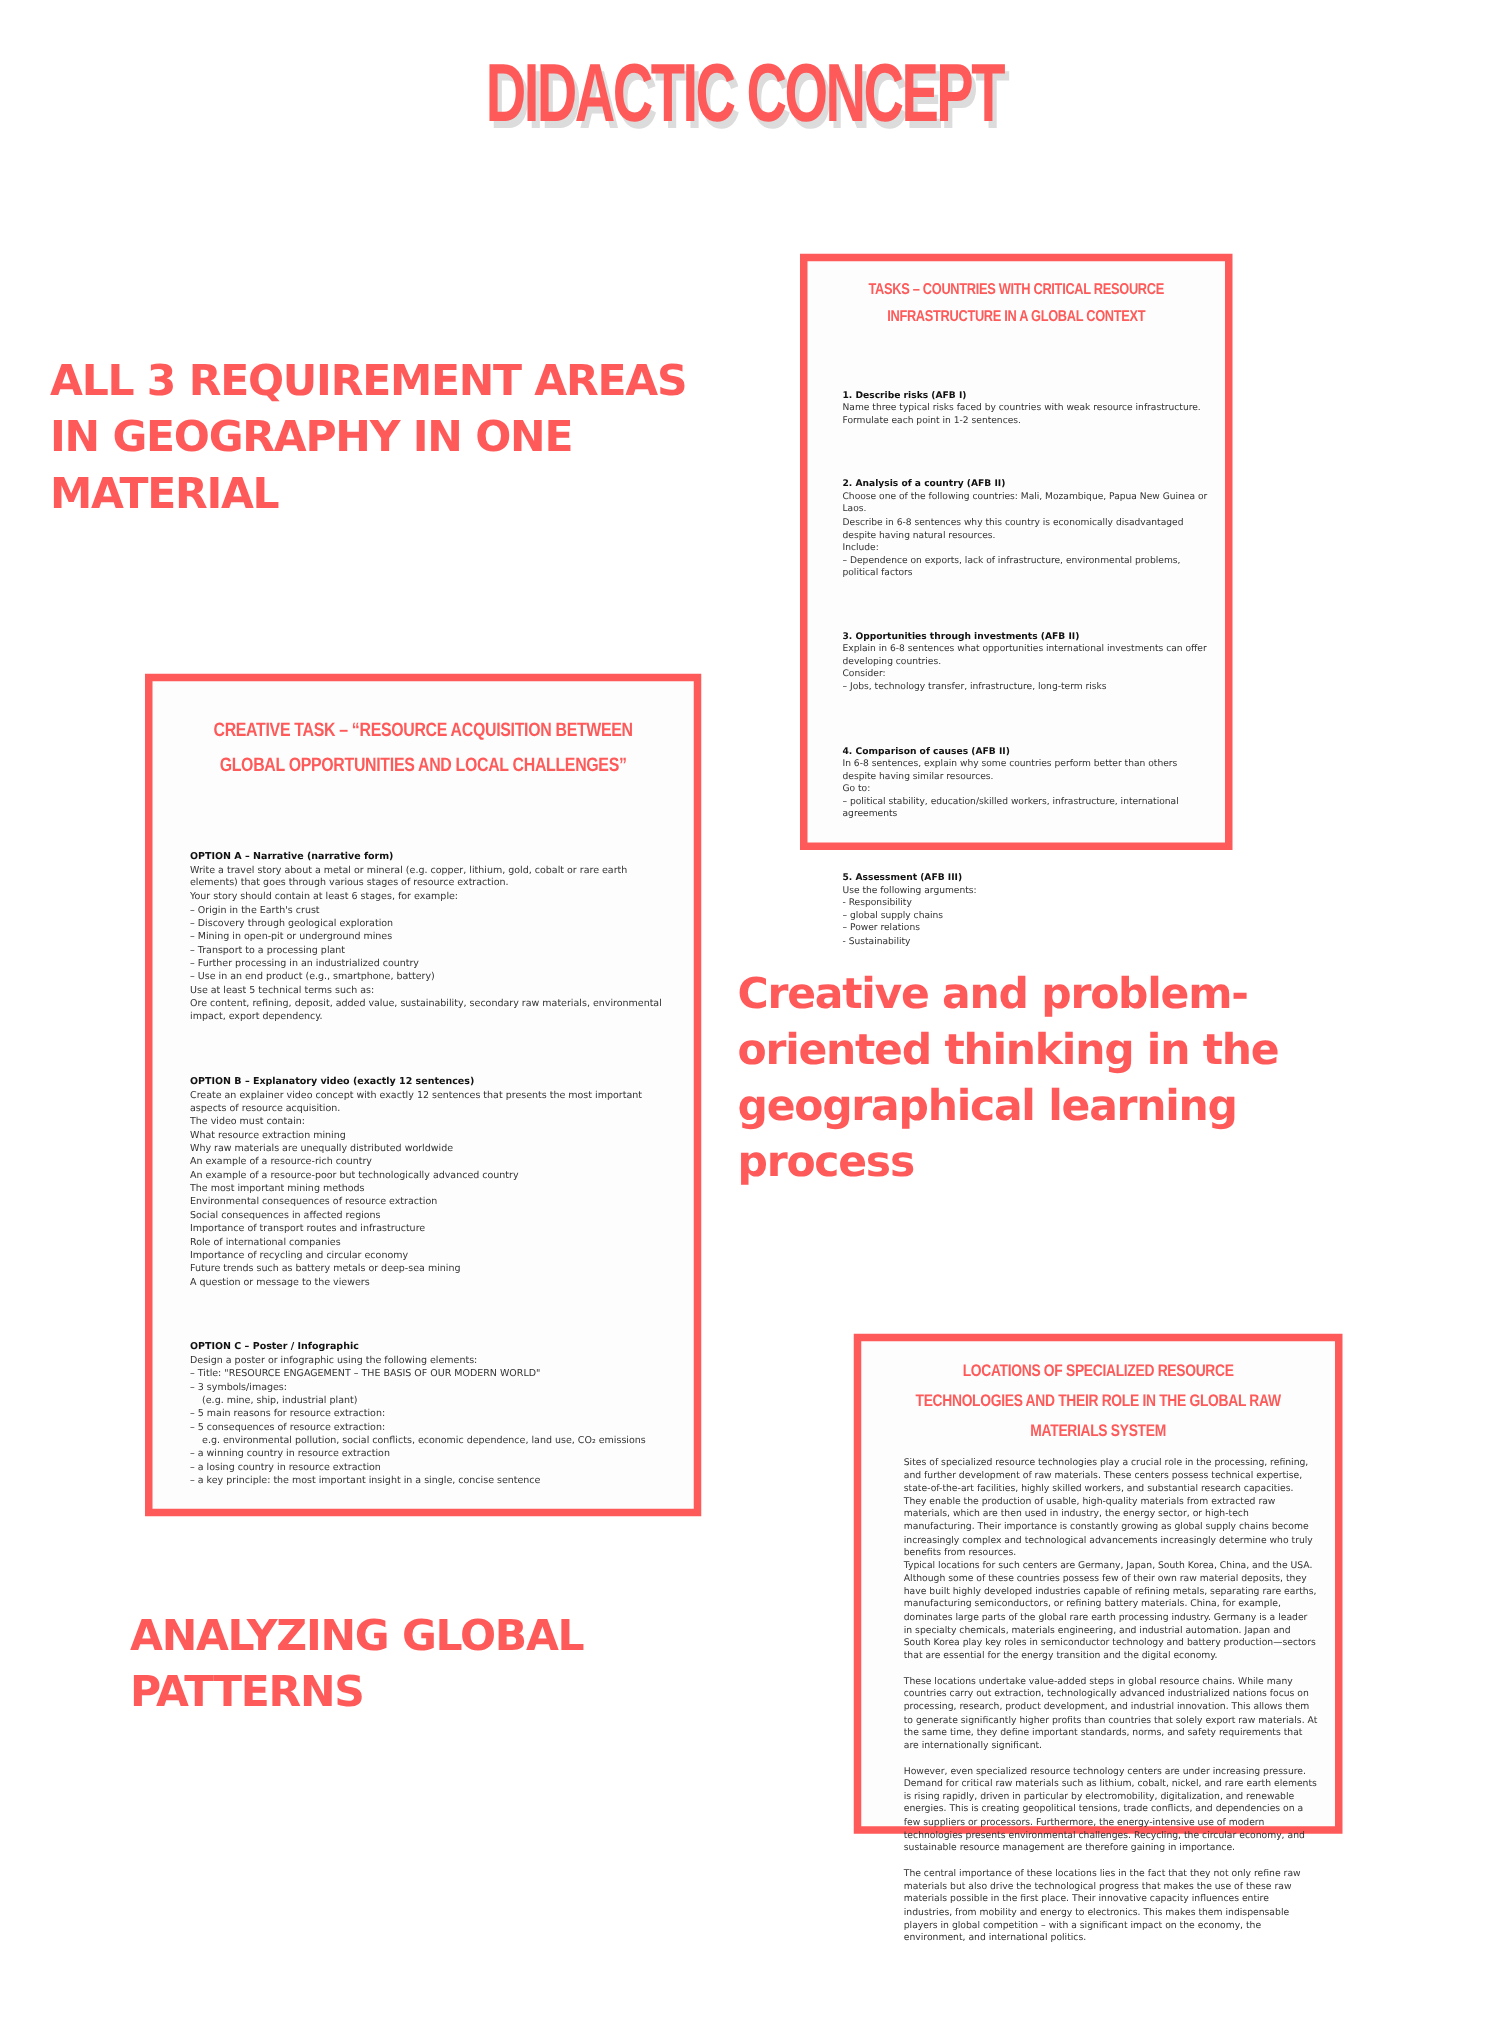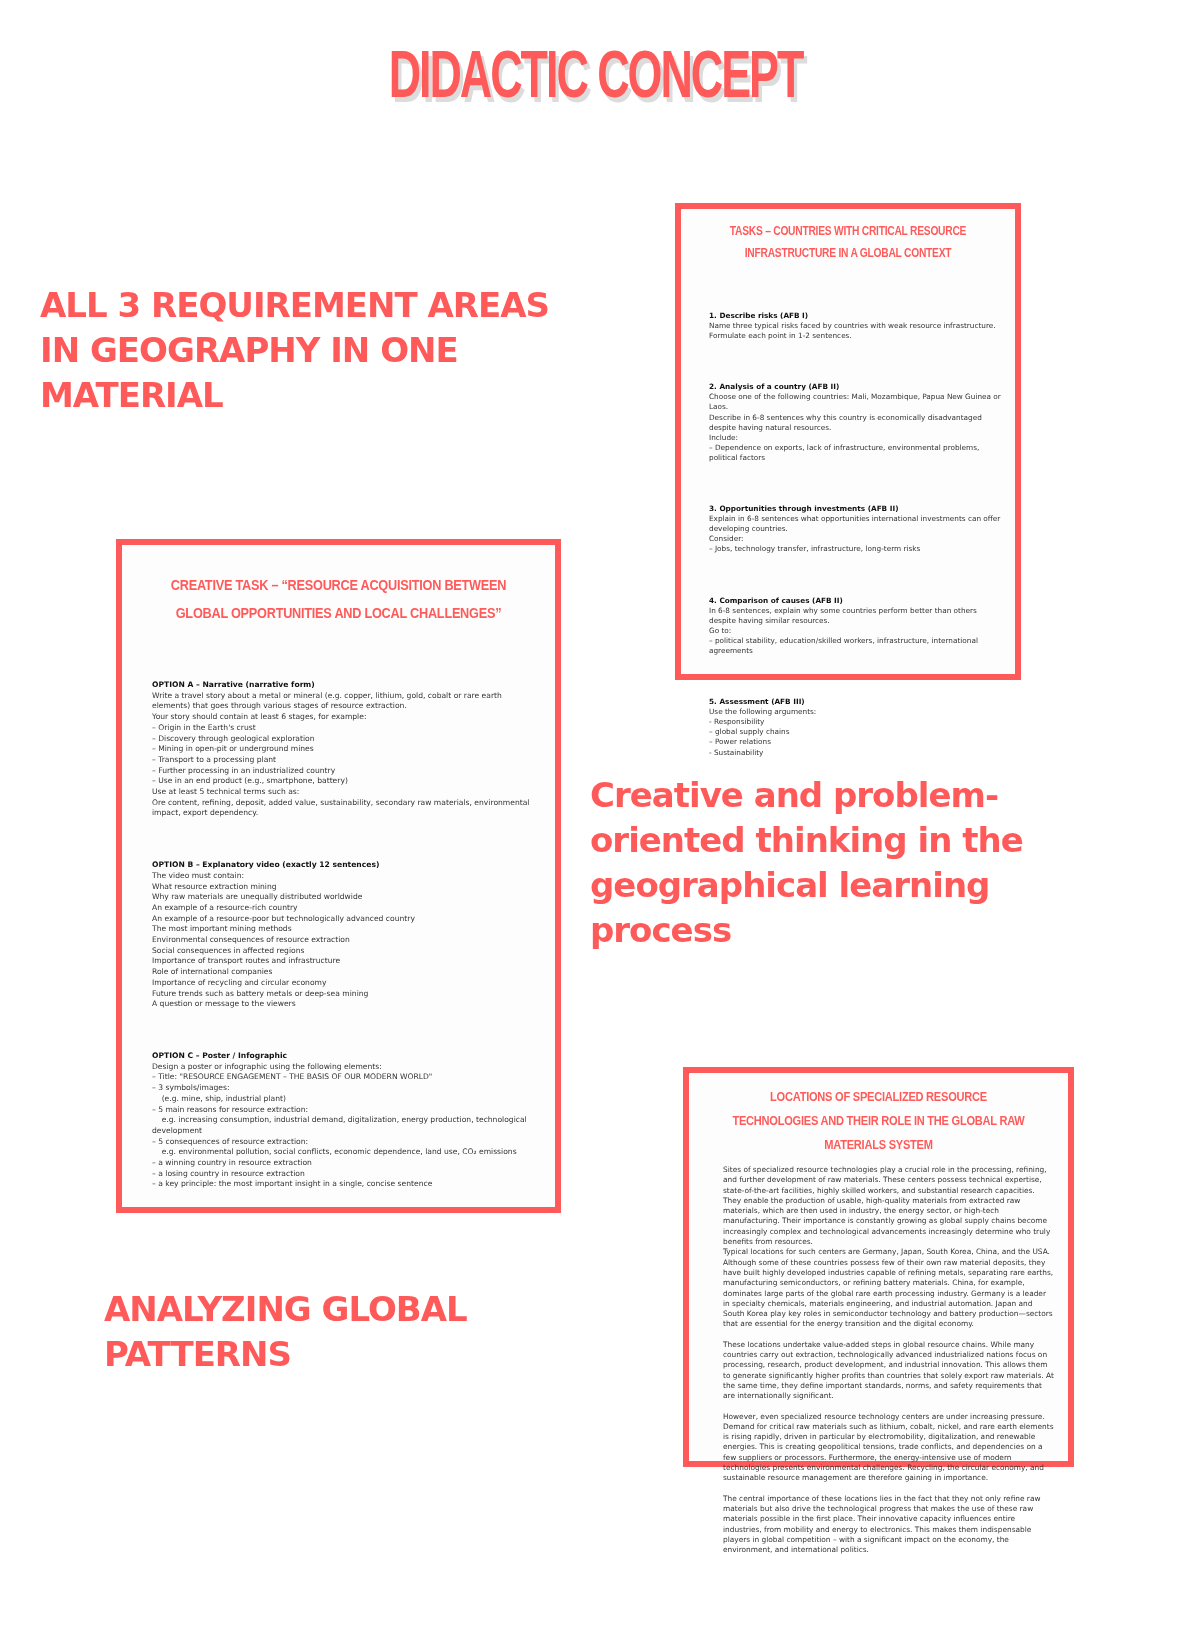--- a/index.html
+++ b/index.html
@@ -27,21 +27,21 @@
   .sheet-title {
     color: #ff5a5a; text-align: center; text-transform: uppercase;
     font-family: "Liberation Sans", sans-serif; font-weight: bold;
     letter-spacing: -0.3px;
   }
   .sheet-body { color: #333; font-family: "DejaVu Sans", sans-serif; }
   .sec { margin-bottom: 9px; margin-top: 41px; }
   .sec-h { font-weight: bold; color: #111; }
   .line { white-space: pre-wrap; }
 
-  #sheet-tasks { left: 675px; top: 203px; width: 346px; height: 477px; }
+  #sheet-tasks { left: 640px; top: 203px; width: 346px; height: 477px; }
   #sheet-tasks .sheet-title { font-size: 12.5px; line-height: 22px; padding: 11px 6px 6px; transform: scaleX(0.82); }
   #sheet-tasks .sheet-body { font-size: 7.3px; line-height: 10.1px; padding: 0 14px 0 28px; }
 
   #sheet-creative { left: 116px; top: 539px; width: 445px; height: 674px; }
   #sheet-creative .sheet-title { font-size: 15.5px; line-height: 28px; padding: 26px 10px 12px; transform: scaleX(0.82); }
   #sheet-creative .sheet-body { font-size: 7.6px; line-height: 10.7px; padding: 0 14px 0 30px; }
 
   #sheet-locations { left: 683px; top: 1067px; width: 391px; height: 400px; }
   #sheet-locations .sheet-title { font-size: 13.5px; line-height: 24px; padding: 12px 6px 8px; transform: scaleX(0.82); }
   #sheet-locations .sheet-body { font-size: 7.4px; line-height: 10.3px; padding: 0 14px 0 34px; }
@@ -103,20 +103,21 @@
         <div class="line">– Discovery through geological exploration</div>
         <div class="line">– Mining in open-pit or underground mines</div>
         <div class="line">– Transport to a processing plant</div>
         <div class="line">– Further processing in an industrialized country</div>
         <div class="line">– Use in an end product (e.g., smartphone, battery)</div>
         <div class="line">Use at least 5 technical terms such as:</div>
         <div class="line">Ore content, refining, deposit, added value, sustainability, secondary raw materials, environmental impact, export dependency.</div>
       </div>
       <div class="sec">
         <div class="sec-h">OPTION B – Explanatory video (exactly 12 sentences)</div>
+        <div class="line">Create an explainer video concept with exactly 12 sentences that presents the most important aspects of resource acquisition.</div>
         <div class="line">The video must contain:</div>
         <div class="line">What resource extraction mining</div>
         <div class="line">Why raw materials are unequally distributed worldwide</div>
         <div class="line">An example of a resource-rich country</div>
         <div class="line">An example of a resource-poor but technologically advanced country</div>
         <div class="line">The most important mining methods</div>
         <div class="line">Environmental consequences of resource extraction</div>
         <div class="line">Social consequences in affected regions</div>
         <div class="line">Importance of transport routes and infrastructure</div>
         <div class="line">Role of international companies</div>
@@ -124,21 +125,20 @@
         <div class="line">Future trends such as battery metals or deep-sea mining</div>
         <div class="line">A question or message to the viewers</div>
       </div>
       <div class="sec">
         <div class="sec-h">OPTION C – Poster / Infographic</div>
         <div class="line">Design a poster or infographic using the following elements:</div>
         <div class="line">– Title: "RESOURCE ENGAGEMENT – THE BASIS OF OUR MODERN WORLD"</div>
         <div class="line">– 3 symbols/images:</div>
         <div class="line">    (e.g. mine, ship, industrial plant)</div>
         <div class="line">– 5 main reasons for resource extraction:</div>
-        <div class="line">    e.g. increasing consumption, industrial demand, digitalization, energy production, technological development</div>
         <div class="line">– 5 consequences of resource extraction:</div>
         <div class="line">    e.g. environmental pollution, social conflicts, economic dependence, land use, CO₂ emissions</div>
         <div class="line">– a winning country in resource extraction</div>
         <div class="line">– a losing country in resource extraction</div>
         <div class="line">– a key principle: the most important insight in a single, concise sentence</div>
       </div>
     </div>
 </div>
 
 <div class="caption" id="cap-creative">Creative and problem-oriented thinking in the geographical learning process</div>

